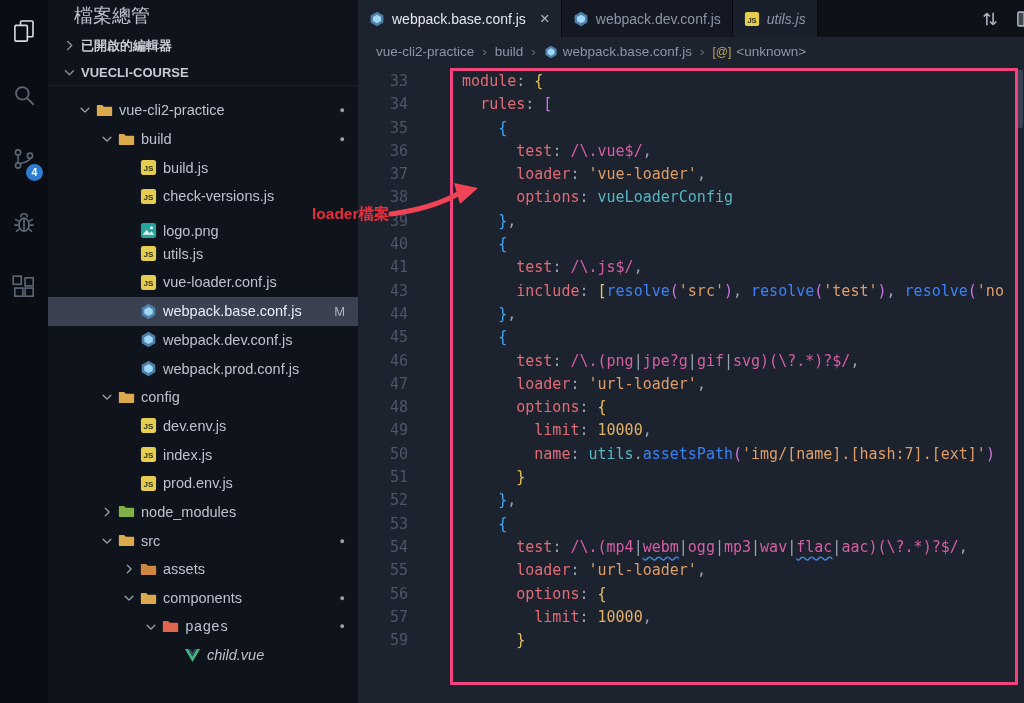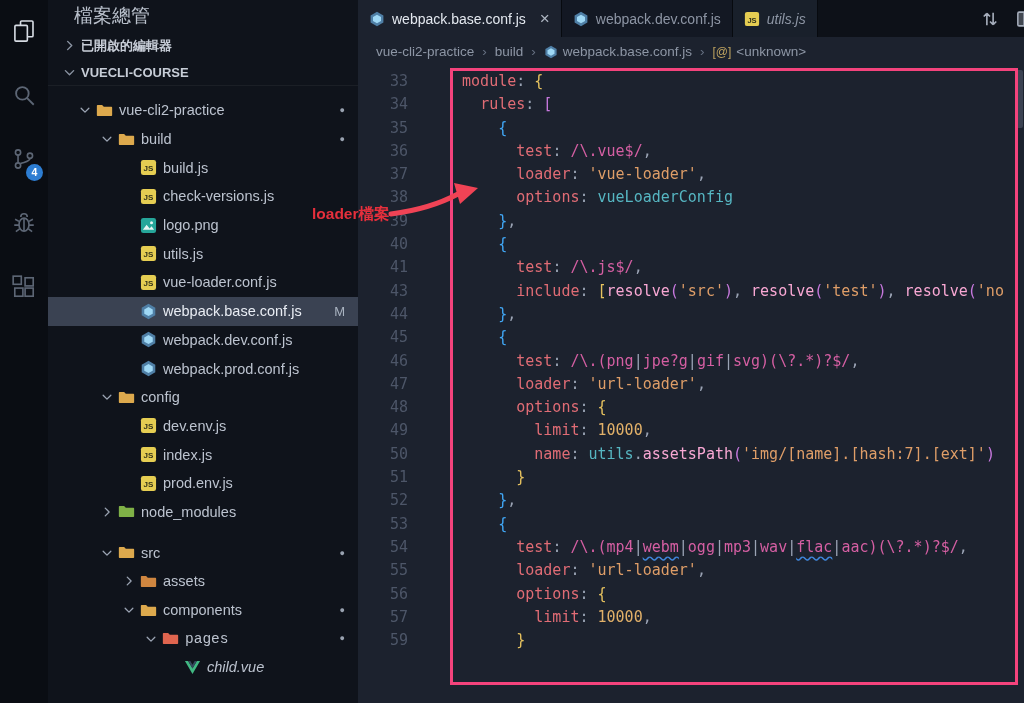--- a/index.html
+++ b/index.html
@@ -54,21 +54,21 @@
 .code-line{display:flex;white-space:pre}
 .lnum{flex:0 0 50px;text-align:right;color:#4d5668}
 .ltext{padding-left:36px}
 .tk-k{color:#e06c75}
 .tk-p{color:#9ba4b5}
 .tk-s{color:#df9e68}
 .tk-n{color:#e2b169}
 .tk-re{color:#d55fa3}
 .tk-resq{color:#d55fa3;text-decoration-line:underline;text-decoration-style:wavy;text-decoration-color:#3f87dd;text-underline-offset:4px}
 .tk-id{color:#56b6c2}
-.tk-fn{color:#f9a8d4}
+.tk-fn{color:#3b82f6}
 .tk-b1{color:#e6c25f}
 .tk-b2{color:#c678dd}
 .tk-b3{color:#41a7f5}
 .scrollthumb{position:absolute;right:1px;top:70px;width:7px;height:58px;background:#454e5f;opacity:.75;border-radius:2px}
 
 
 .anno-box{position:absolute;left:450px;top:68px;width:568px;height:617px;border:3px solid #f3437c;pointer-events:none;z-index:30}
 .anno-label{position:absolute;left:312px;top:204px;font-size:15.5px;font-weight:700;z-index:31;color:#e62f3c}
 .anno-arrow{position:absolute;left:388px;top:180px;width:92px;height:40px;z-index:31;color:#f04355}
 </style>
@@ -186,21 +186,21 @@
         <div class="trow" style="padding-left: 74px;">
           <span class="chev"></span>
           <span class="ficon">
             <svg viewBox="0 0 18 18">
               <rect x="1" y="1" width="16" height="16" rx="2.5" fill="#e5cd52"></rect>
               <text x="9" y="13.2" text-anchor="middle" font-size="8.5" font-weight="700" fill="#32321a" font-family="Liberation Sans, sans-serif">JS</text>
             </svg>
           </span>
           <span class="tlabel">check-versions.js</span>
         </div>
-        <div class="trow" style="padding-left: 74px;">
+        <div class="trow" style="padding-left: 74px; align-items: flex-end;">
           <span class="chev"></span>
           <span class="ficon">
             <svg viewBox="0 0 18 18">
               <rect x="1" y="1" width="16" height="16" rx="2.5" fill="#26a69a"></rect>
               <circle cx="12.2" cy="6" r="1.6" fill="#e8f5f2"></circle>
               <path d="M3 13.5l4-5.2 3.2 4 2-2.4 2.8 3.6z" fill="#e8f5f2"></path>
             </svg>
           </span>
           <span class="tlabel">logo.png</span>
         </div>
@@ -304,21 +304,21 @@
               <path d="M6 3.6L10.4 8 6 12.4" fill="none" stroke="currentColor" stroke-width="1.5" stroke-linecap="round" stroke-linejoin="round"></path>
             </svg>
           </span>
           <span class="ficon">
             <svg viewBox="0 0 20 17">
               <path d="M1 3.2c0-.7.5-1.2 1.2-1.2h5l2 2.2h8.6c.7 0 1.2.5 1.2 1.2v8.4c0 .7-.5 1.2-1.2 1.2H2.2c-.7 0-1.2-.5-1.2-1.2z" fill="#7fb147"></path>
             </svg>
           </span>
           <span class="tlabel">node_modules</span>
         </div>
-        <div class="trow" style="padding-left: 52px; margin-top: 12px;">
+        <div class="trow" style="padding-left: 52px;">
           <span class="chev">
             <svg class="rot" viewBox="0 0 16 16">
               <path d="M6 3.6L10.4 8 6 12.4" fill="none" stroke="currentColor" stroke-width="1.5" stroke-linecap="round" stroke-linejoin="round"></path>
             </svg>
           </span>
           <span class="ficon">
             <svg viewBox="0 0 20 17">
               <path d="M1 3.2c0-.7.5-1.2 1.2-1.2h5l2 2.2h8.6c.7 0 1.2.5 1.2 1.2v8.4c0 .7-.5 1.2-1.2 1.2H2.2c-.7 0-1.2-.5-1.2-1.2z" fill="#dda94d"></path>
             </svg>
           </span>

